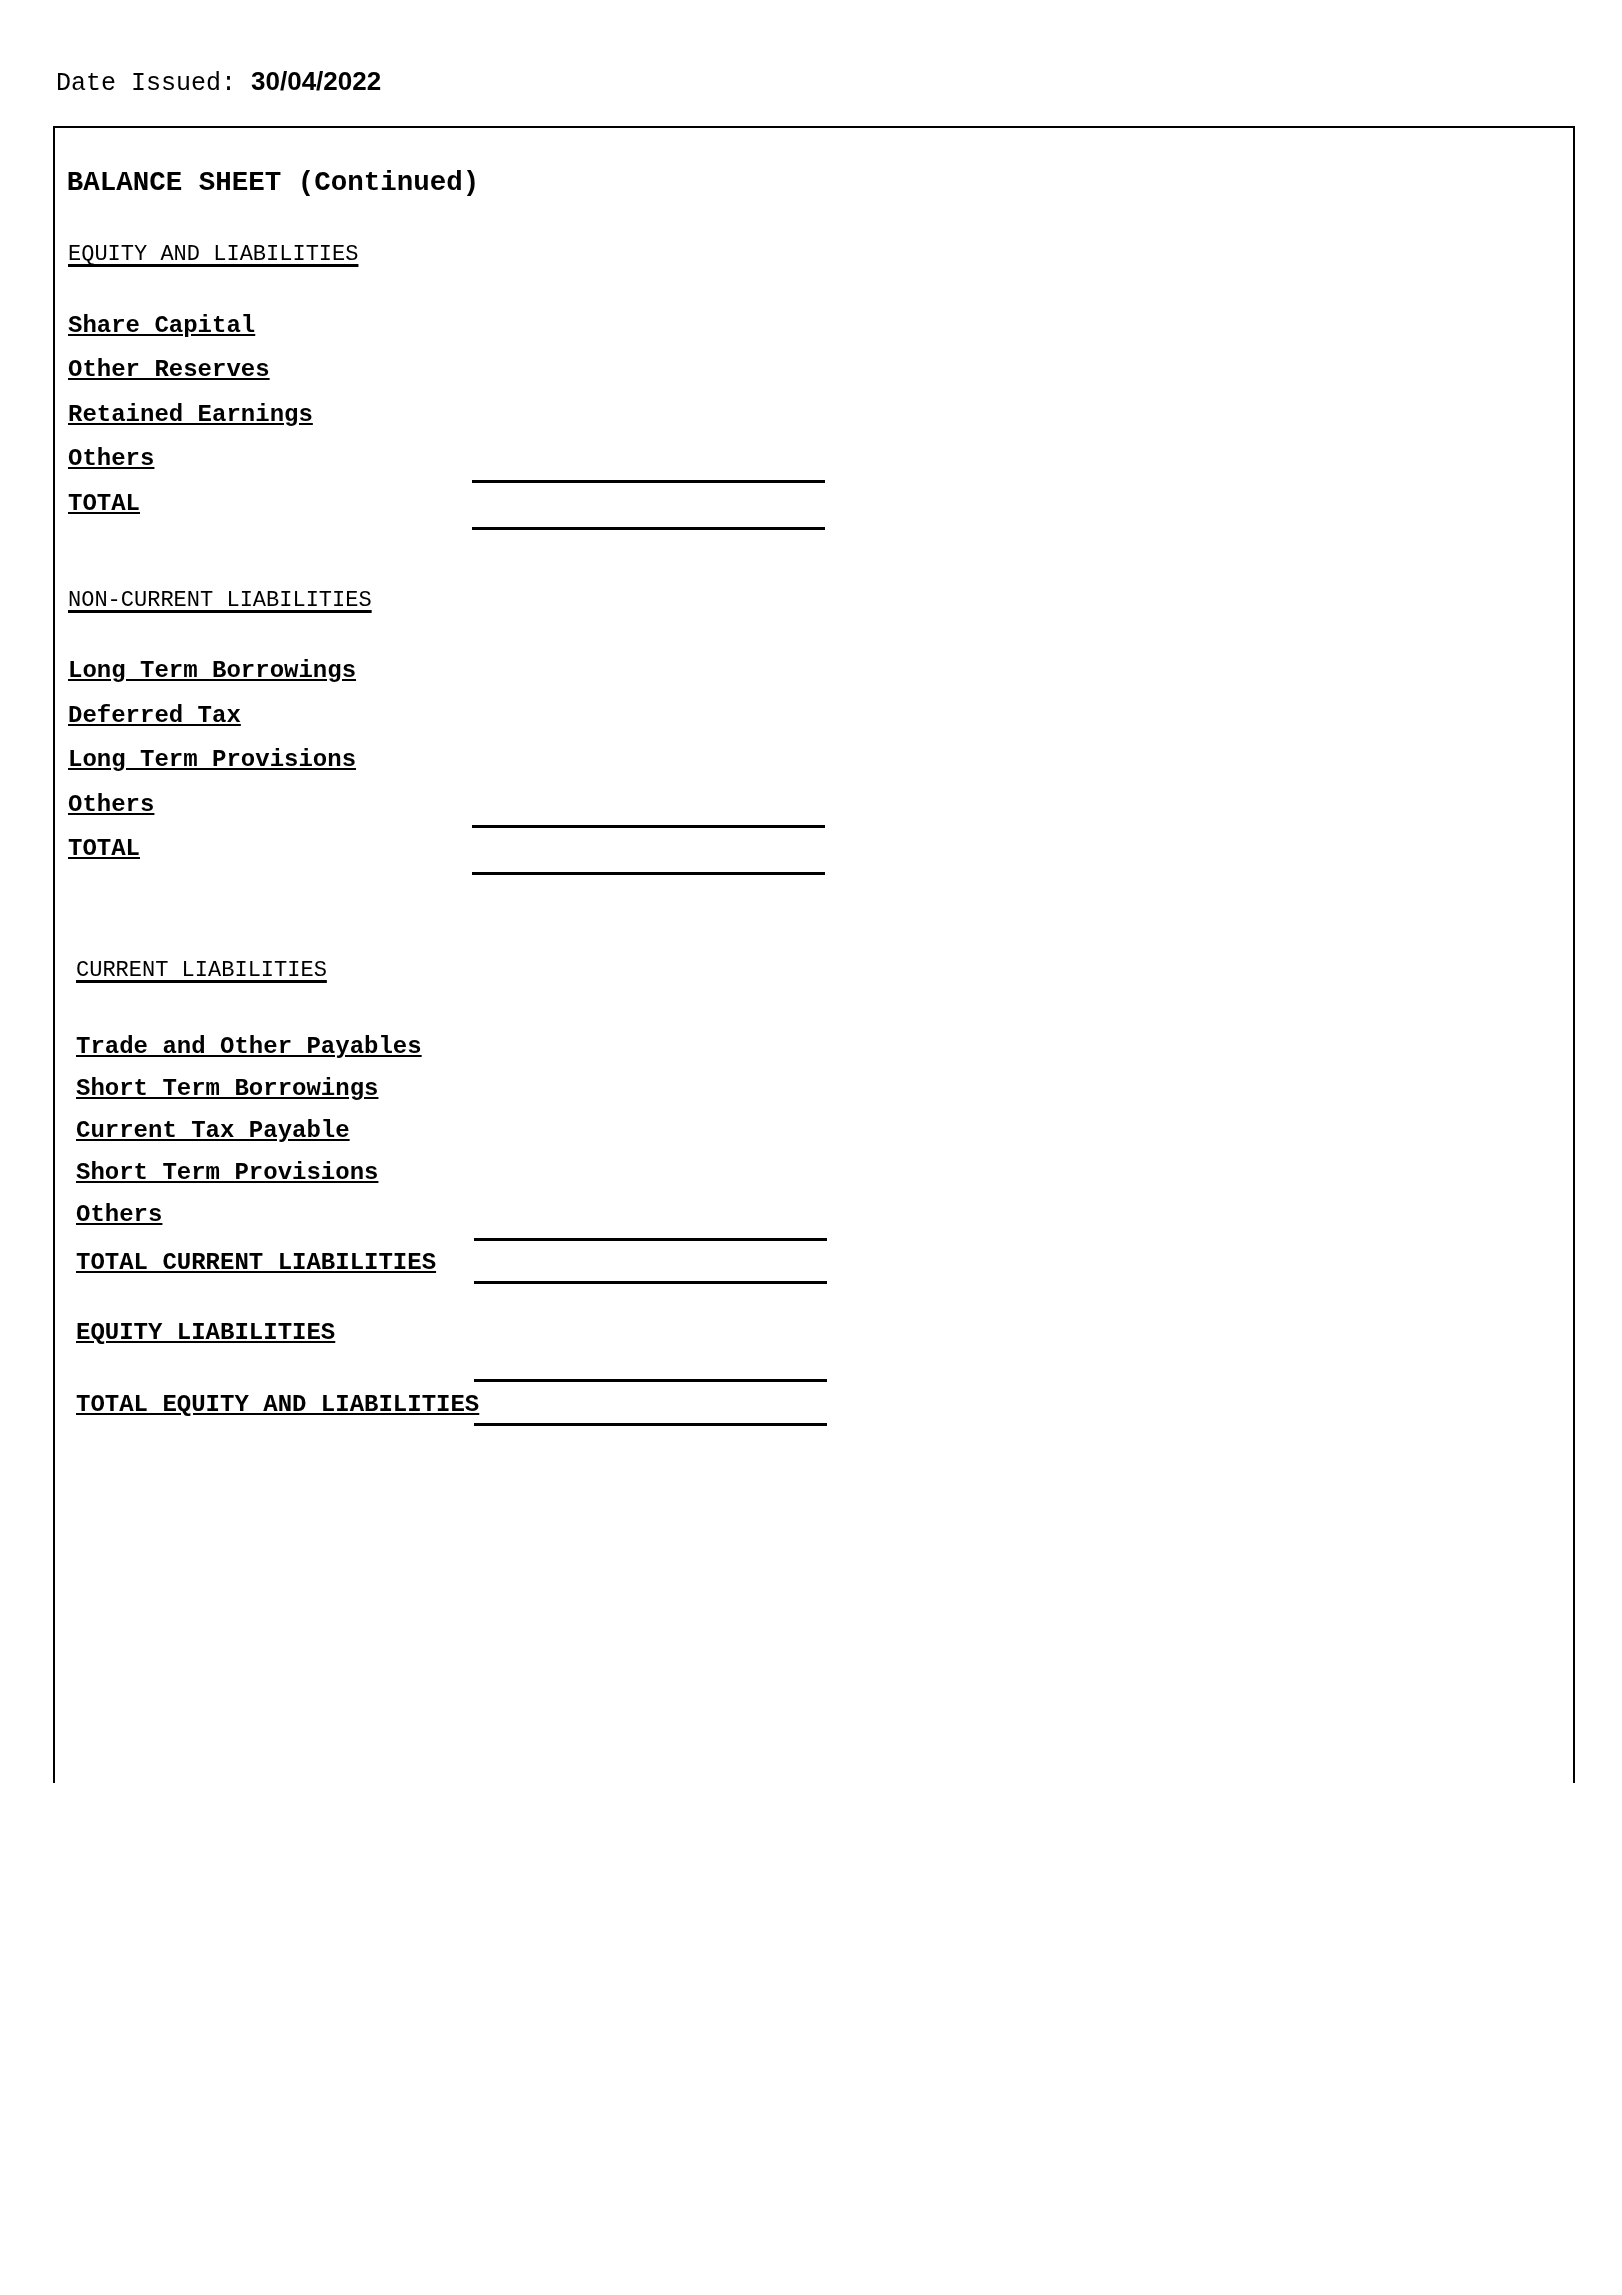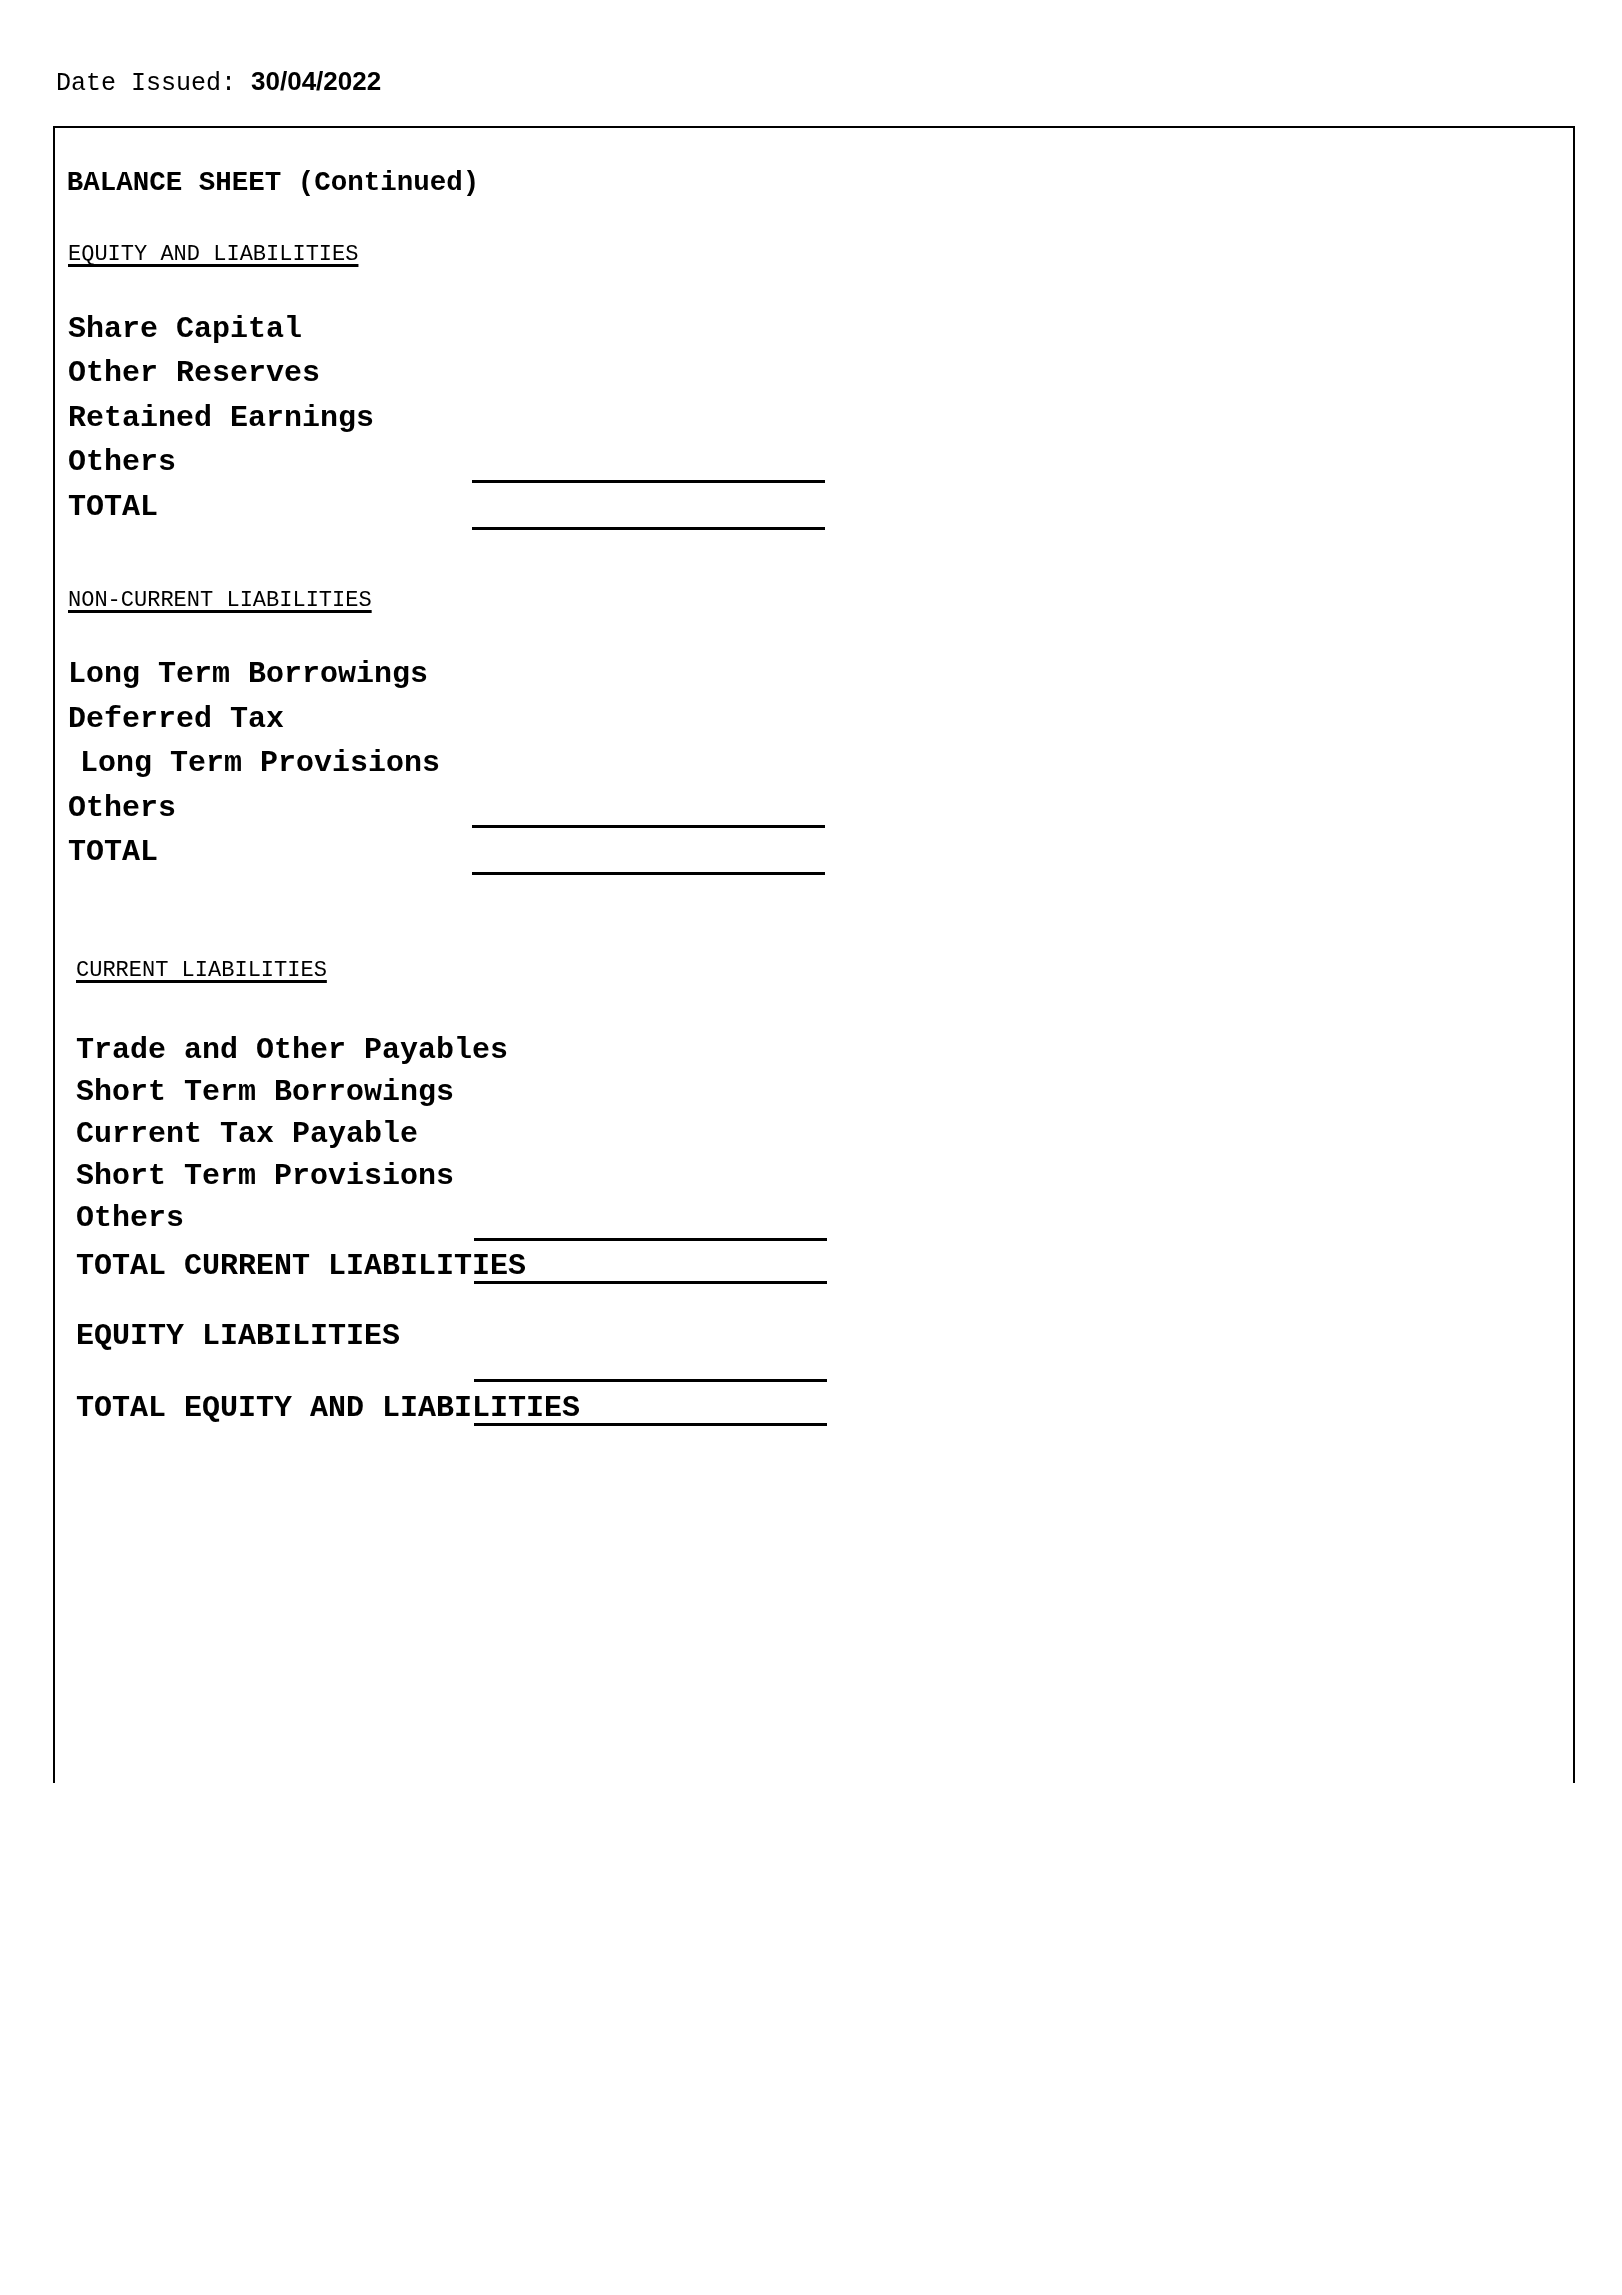--- a/index.html
+++ b/index.html
@@ -49,21 +49,22 @@
   }
   .section-heading {
     font-weight: 400;
     font-size: 22px;
     text-decoration: underline;
     text-decoration-thickness: 2.6px;
     text-underline-offset: 3.9px;
   }
   .line-item, .total-label {
     font-weight: 700;
-    font-size: 30px;
+    font-size: 24px;
+    text-decoration: underline;
   }
   .amount-line {
     position: absolute;
     height: 3.3px;
     width: 353px;
     background: #000000;
   }
 
   .footer-page {
     position: absolute;
@@ -93,21 +94,21 @@
       <div class="abs line-item" style="left:13px; top:230px;">Other Reserves</div>
       <div class="abs line-item" style="left:13px; top:275px;">Retained Earnings</div>
       <div class="abs line-item" style="left:13px; top:319px;">Others</div>
       <div class="amount-line" style="left:417px; top:352px;"></div>
       <div class="abs total-label" style="left:13px; top:364px;">TOTAL</div>
       <div class="amount-line" style="left:417px; top:399px;"></div>
 
       <div class="abs section-heading" style="left:13px; top:462px;">NON-CURRENT LIABILITIES</div>
       <div class="abs line-item" style="left:13px; top:531px;">Long Term Borrowings</div>
       <div class="abs line-item" style="left:13px; top:576px;">Deferred Tax</div>
-      <div class="abs line-item" style="left:25px; top:620px;">Long Term Provisions</div>
+      <div class="abs line-item" style="left:13px; top:620px;">Long Term Provisions</div>
       <div class="abs line-item" style="left:13px; top:665px;">Others</div>
       <div class="amount-line" style="left:417px; top:697px;"></div>
       <div class="abs total-label" style="left:13px; top:709px;">TOTAL</div>
       <div class="amount-line" style="left:417px; top:744px;"></div>
 
       <div class="abs section-heading" style="left:21px; top:832px;">CURRENT LIABILITIES</div>
       <div class="abs line-item" style="left:21px; top:907px;">Trade and Other Payables</div>
       <div class="abs line-item" style="left:21px; top:949px;">Short Term Borrowings</div>
       <div class="abs line-item" style="left:21px; top:991px;">Current Tax Payable</div>
       <div class="abs line-item" style="left:21px; top:1033px;">Short Term Provisions</div>

